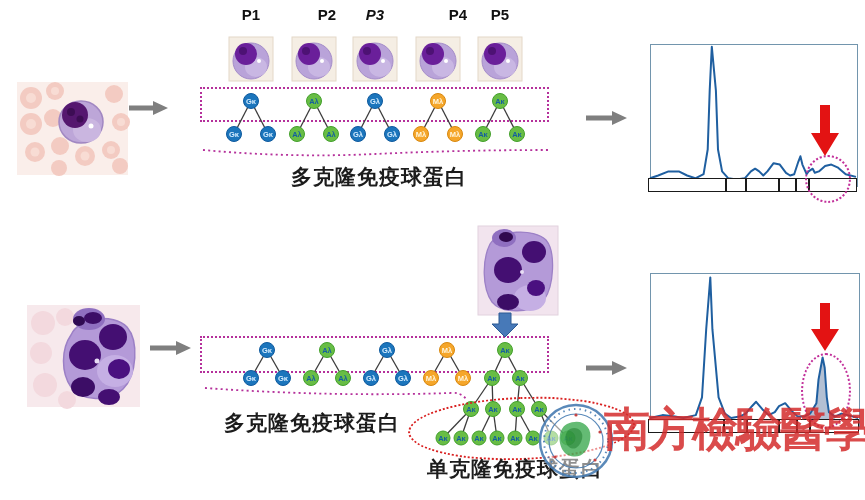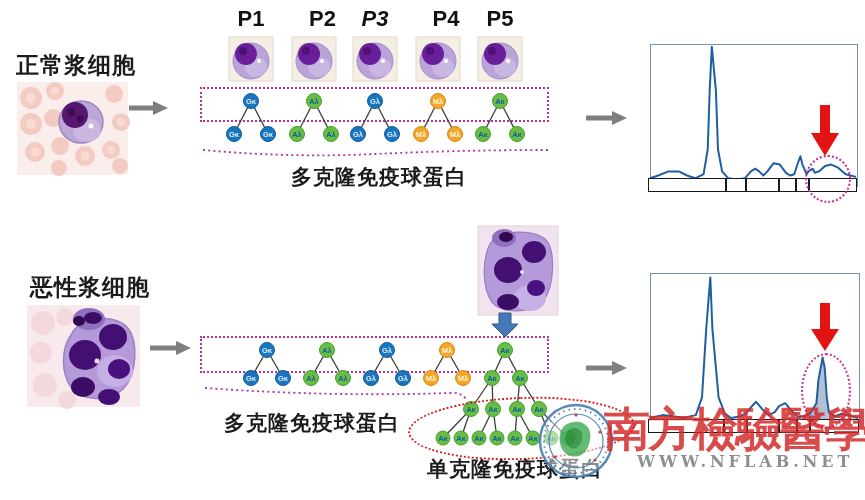--- a/index.html
+++ b/index.html
@@ -1,20 +1,20 @@
 <!DOCTYPE html>
 <html><head>
 <meta charset="utf-8">
 <style>
   html,body{margin:0;padding:0;background:#fff;}
   #stage{position:relative;width:865px;height:500px;background:#fff;overflow:hidden;
          font-family:"Liberation Sans",sans-serif;}
   .abs{position:absolute;}
   .cn-label{color:#1c1c1c;font-weight:600;letter-spacing:1px;white-space:nowrap;}
-  .p-label{position:absolute;top:6px;width:44px;text-align:center;font-size:22px;font-weight:600;color:#111;}
+  .p-label{position:absolute;top:6px;width:44px;text-align:center;font-size:15px;font-weight:600;color:#111;}
   .thumb{position:absolute;top:37px;width:44px;height:44px;}
   .dashed-box{position:absolute;border:2px dotted #b5309b;background:transparent;}
   .chart-box{position:absolute;background:#fff;border:1.2px solid #7295ad;}
   .zone-bar{position:absolute;background:#fff;border:1.5px solid #1a1a1a;box-sizing:border-box;}
   .zone-div{position:absolute;top:0;bottom:0;width:1.5px;background:#1a1a1a;}
   .dotted-ellipse{position:absolute;border:2px dotted #c2309a;border-radius:50%;}
   .red-ellipse{position:absolute;border:2.5px dotted #d92020;border-radius:50%;transform:rotate(-2deg);}
   svg{display:block;overflow:visible;}
   .tree-line{stroke:#3c3c3c;stroke-width:1.3;}
   .nb{fill:#1b75bc;stroke:#0f5a9e;stroke-width:1;}
@@ -28,21 +28,20 @@
   .brand-mark{position:absolute;color:rgba(211,44,44,.85);font-family:"DejaVu Serif",serif;
               font-weight:700;font-size:46px;letter-spacing:-2px;white-space:nowrap;z-index:30;}
   .brand-url{position:absolute;color:#8f8f8f;font-family:"DejaVu Serif",serif;font-weight:700;
              font-size:16px;letter-spacing:4px;white-space:nowrap;z-index:30;}
 </style>
 </head>
 <body>
 
 <div id="stage">
 
-  <div class="abs cn-label" style="left:16px;top:50px;font-size:23px;">正常浆细胞</div>
 
   <svg class="abs" style="left:17px;top:82px;" width="111" height="93" viewBox="0 0 111 93">
     <rect width="111" height="93" fill="#faeeea"></rect>
     <g fill="#f3cbc2">
       <circle cx="14" cy="16" r="11"></circle>
         <circle cx="38" cy="9" r="9"></circle>
         <circle cx="97" cy="12" r="9"></circle>
       <circle cx="14" cy="42" r="11"></circle>
         <circle cx="36" cy="36" r="9"></circle>
         <circle cx="104" cy="40" r="9"></circle>
@@ -72,21 +71,21 @@
     </g>
   </svg>
 
   <svg class="abs" style="left:129px;top:100px;" width="40" height="16" viewBox="0 0 40 16">
     <polygon points="0,5.5 24,5.5 24,1 39,8 24,15 24,10.5 0,10.5" fill="#7f7f7f"></polygon>
   </svg>
 
   <div class="p-label" style="left:229px;">P1</div>
   <div class="p-label" style="left:292px;text-align:right;">P2</div>
   <div class="p-label" style="left:353px;font-style:italic;">P3</div>
-  <div class="p-label" style="left:424px;">P4</div>
+  <div class="p-label" style="left:436px;">P4</div>
   <div class="p-label" style="left:478px;">P5</div>
 
   <div class="thumb" style="left:229px;">
       <svg width="44" height="44" viewBox="0 0 44 44">
         <rect width="44" height="44" fill="#f5eee4" stroke="#e4d8c8"></rect>
         <ellipse cx="22" cy="24" rx="18" ry="18" fill="#b9a3d9" stroke="#a58dc9"></ellipse>
         <ellipse cx="27" cy="30" rx="11" ry="10" fill="#c9b7e3"></ellipse>
         <circle cx="17" cy="17" r="11" fill="#6a1f9a"></circle>
         <circle cx="14" cy="14" r="4" fill="#4d1274"></circle>
         <circle cx="30" cy="24" r="2" fill="#fff"></circle>
@@ -209,21 +208,20 @@
       <div class="zone-div" style="left:96px;"></div>
     <div class="zone-div" style="left:129px;"></div>
       <div class="zone-div" style="left:146px;"></div>
     <div class="zone-div" style="left:159px;"></div>
   </div>
   <div class="dotted-ellipse" style="left:805px;top:155px;width:42px;height:44px;z-index:8;"></div>
   <svg class="abs" style="left:810px;top:105px;z-index:9;" width="30" height="53" viewBox="0 0 30 53">
     <polygon points="10,0 20,0 20,28 29,28 15,51 1,28 10,28" fill="#e31313"></polygon>
   </svg>
 
-  <div class="abs cn-label" style="left:30px;top:272px;font-size:23px;">恶性浆细胞</div>
 
   <svg class="abs" style="left:27px;top:305px;" width="113" height="102" viewBox="0 0 113 102">
     <rect width="113" height="102" fill="#f7e9ec"></rect>
     <g fill="#f3d9de">
       <circle cx="16" cy="18" r="12"></circle>
         <circle cx="14" cy="48" r="11"></circle>
         <circle cx="18" cy="80" r="12"></circle>
       <circle cx="40" cy="95" r="9"></circle>
         <circle cx="38" cy="12" r="9"></circle>
     </g>
@@ -392,15 +390,14 @@
     <div class="zone-div" style="left:129px;"></div>
       <div class="zone-div" style="left:147px;"></div>
     <div class="zone-div" style="left:160px;"></div>
   </div>
   <div class="dotted-ellipse" style="left:801px;top:353px;width:46px;height:72px;z-index:8;"></div>
   <svg class="abs" style="left:810px;top:303px;z-index:9;" width="30" height="50" viewBox="0 0 30 50">
     <polygon points="10,0 20,0 20,26 29,26 15,48 1,26 10,26" fill="#e31313"></polygon>
   </svg>
 
   <div class="brand-mark" style="left:604px;top:399px;">南方檢驗醫學</div>
-  <div class="brand-url" style="left:637px;top:452px;">WWW.NFLAB.NET</div>
 
 </div>
 
 </body></html>

